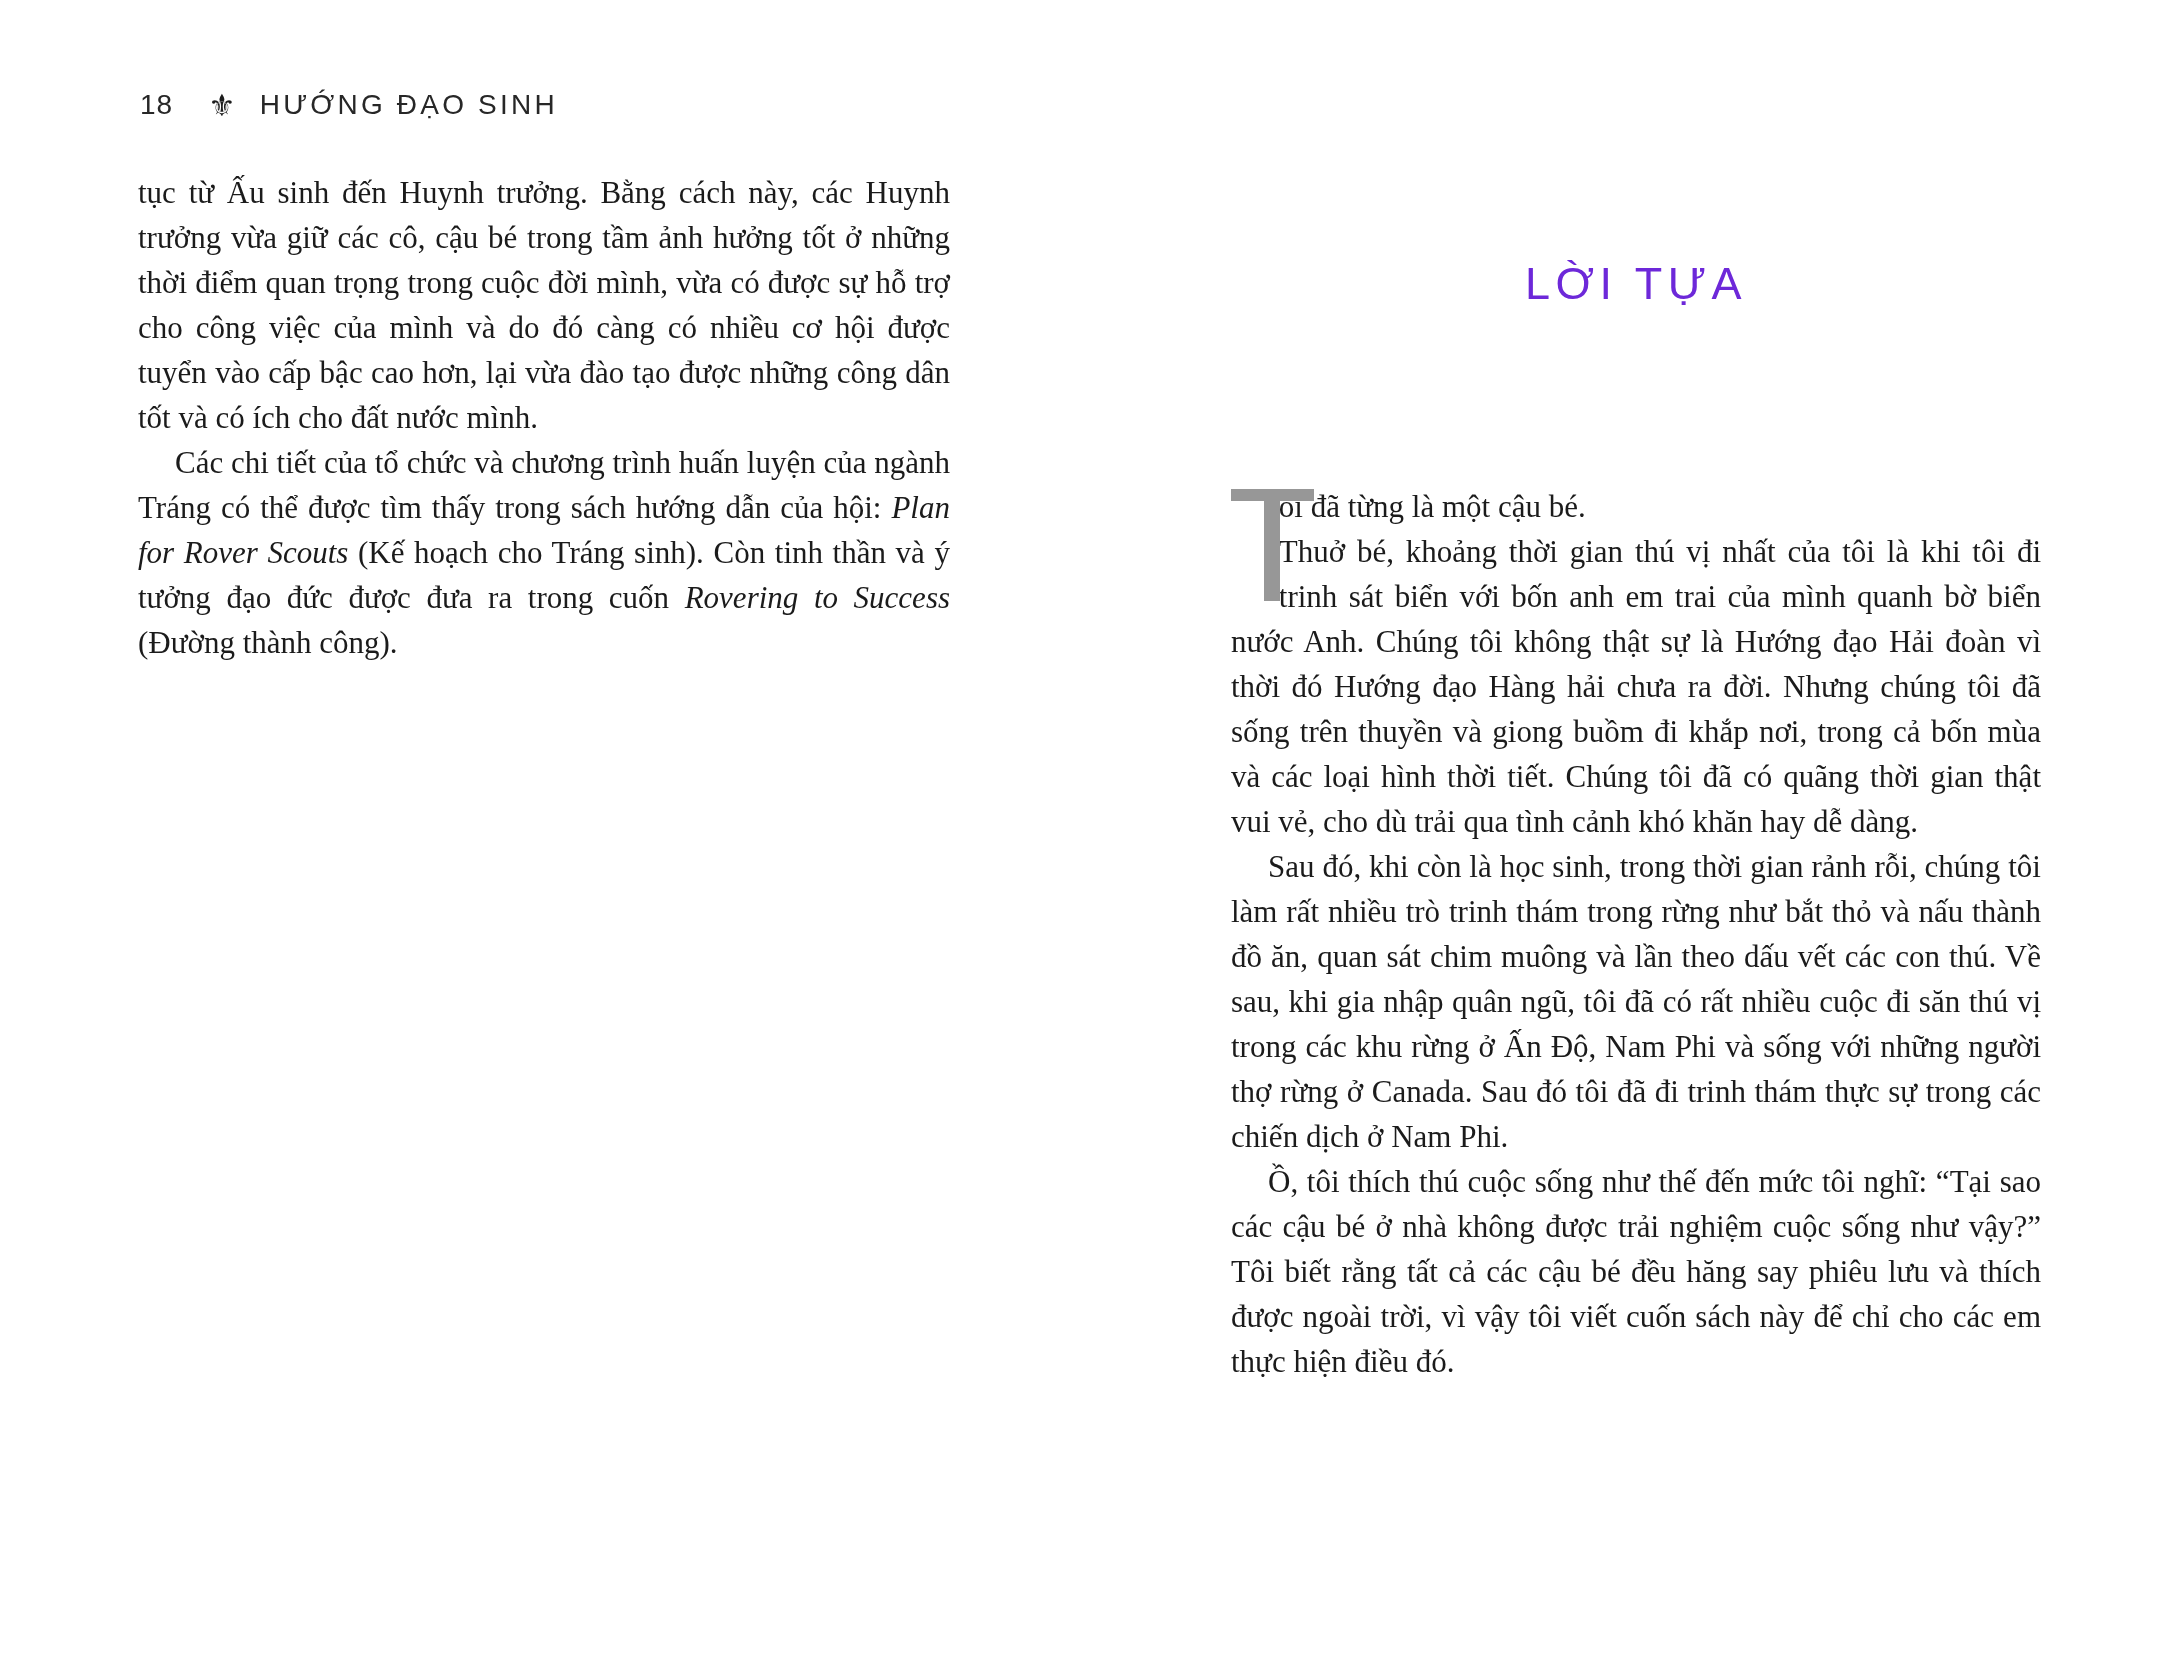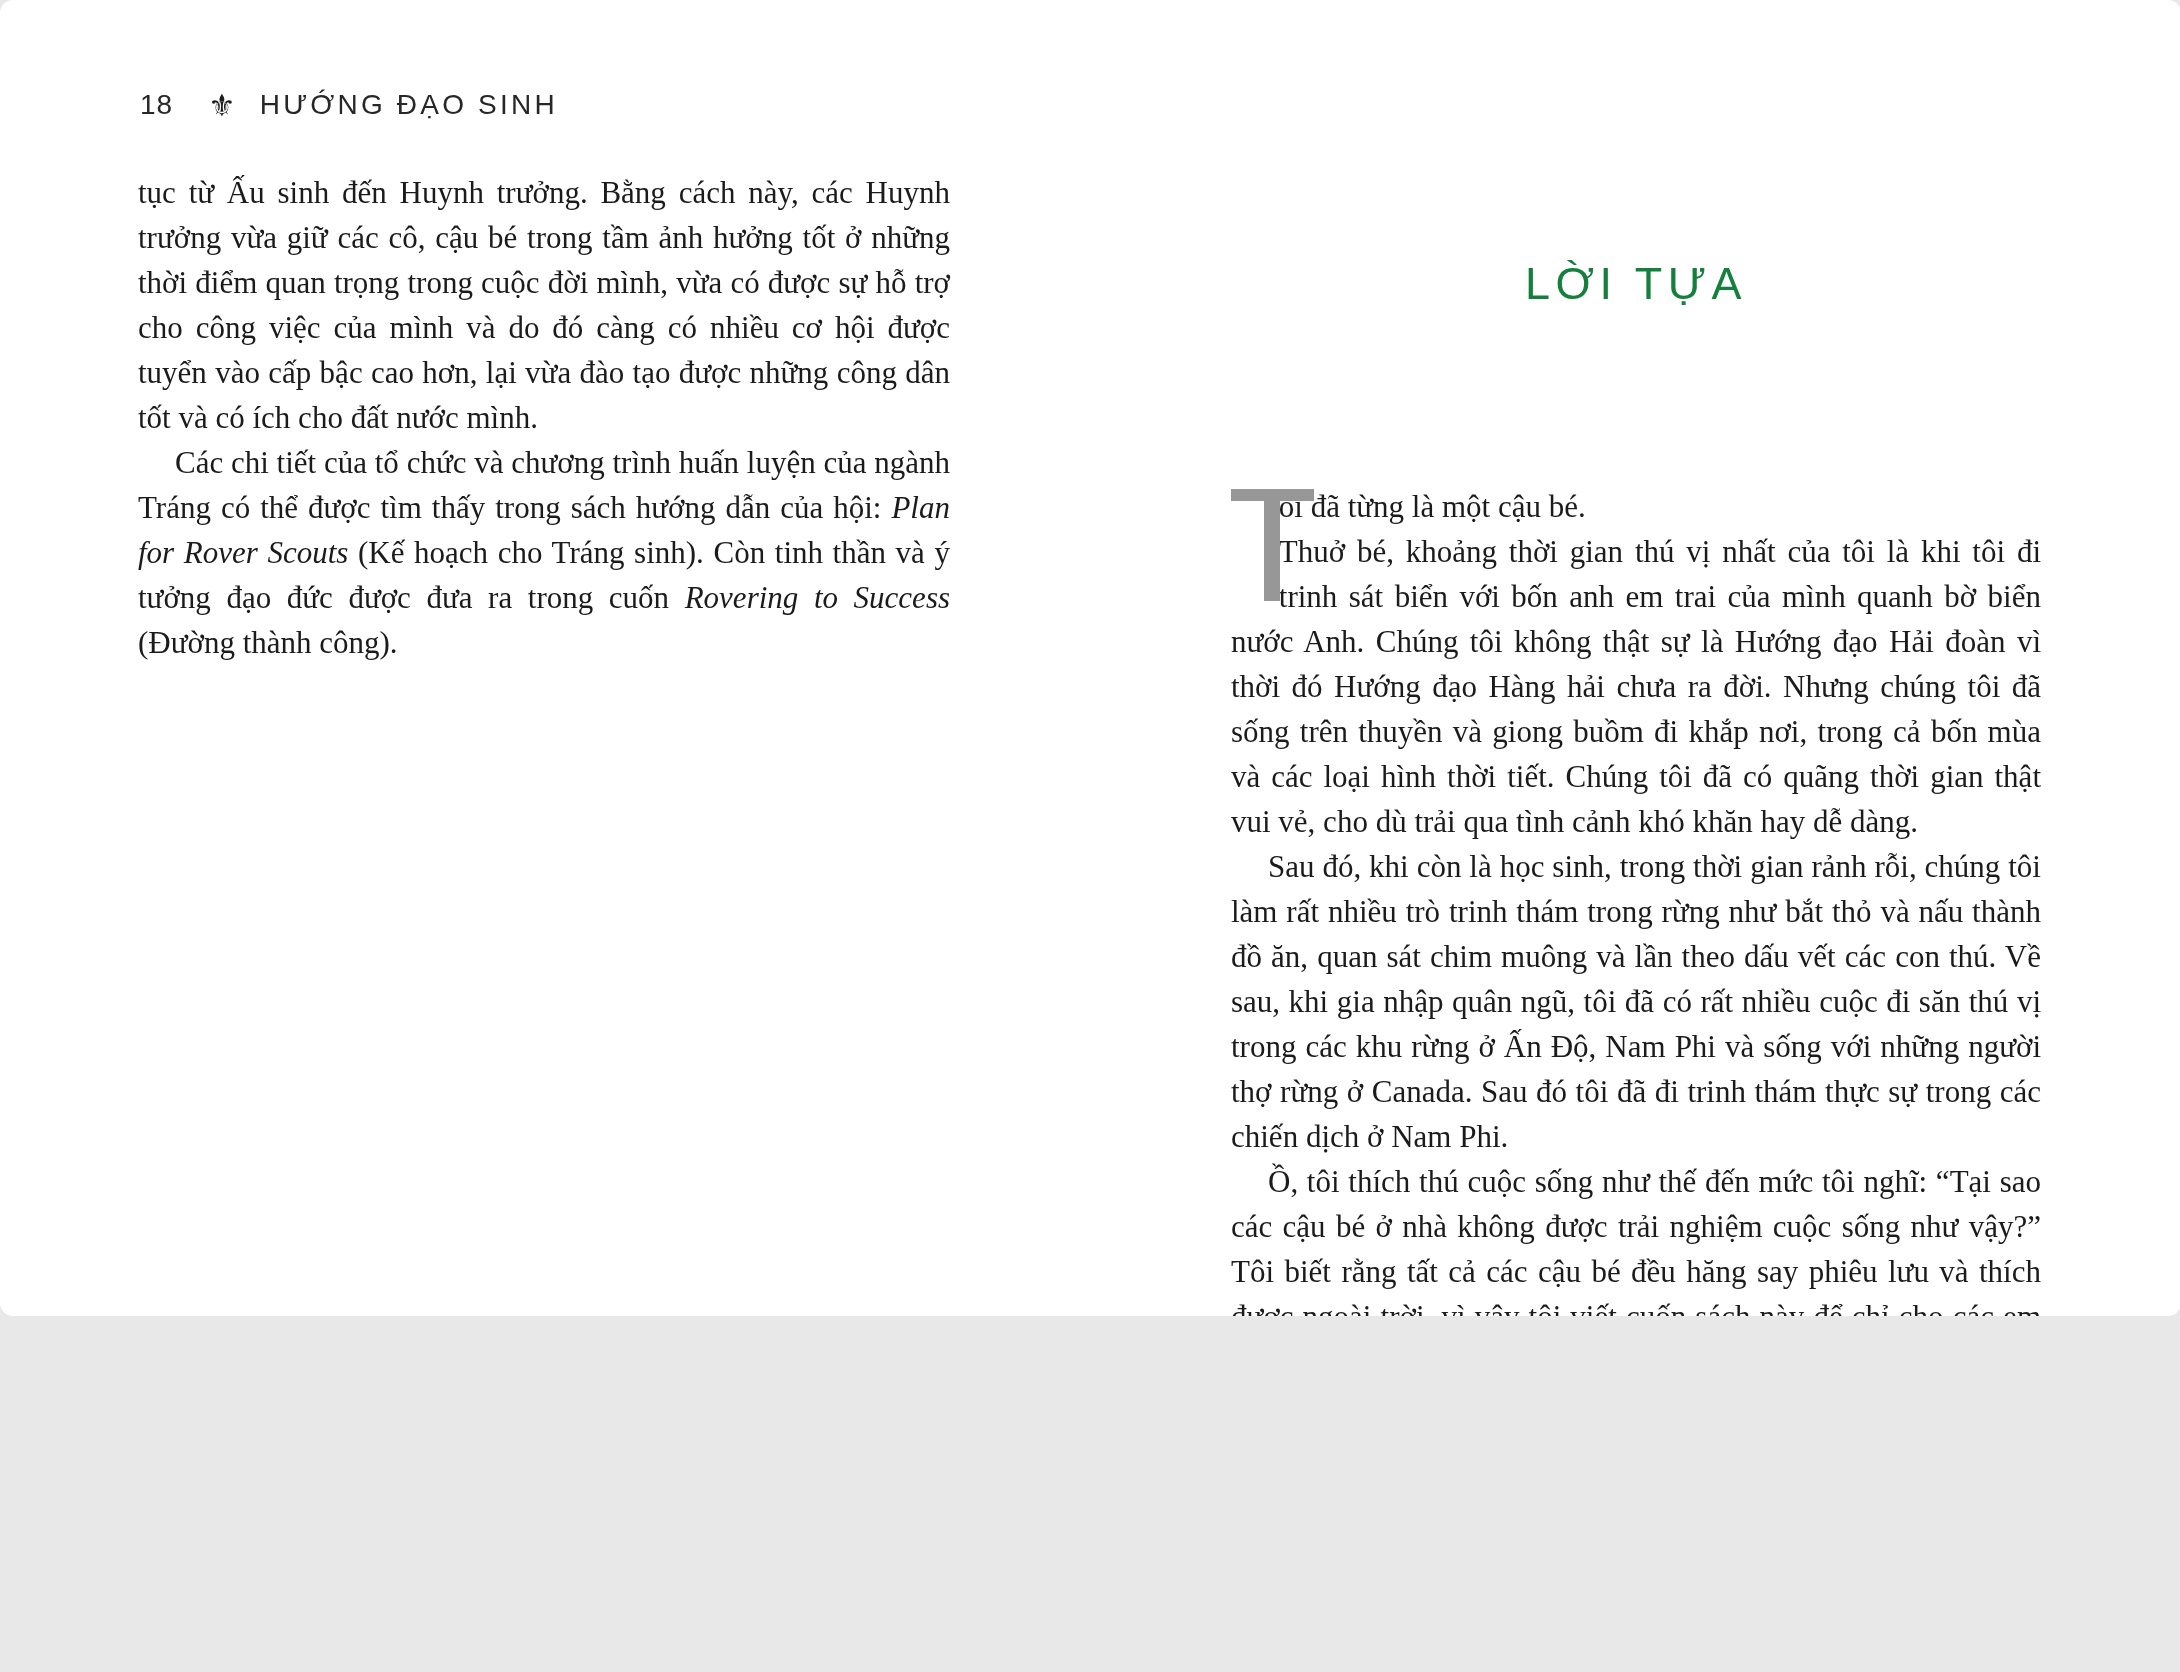--- a/index.html
+++ b/index.html
@@ -1,22 +1,21 @@
 <!DOCTYPE html>
 <html style="font-size:14.8px"><head>
 <meta charset="utf-8">
 <style>
   html,body{margin:0;padding:0;background:#e8e8e8;}
   .spread{
     position:relative;
-    width:2181px;height:1316px;
+    width:2181px;height:1672px;
     background:#ffffff;
     overflow:hidden;
     color:#1b1b1b;
-    border-radius:13px;
   }
   
   .page-header{
     position:absolute;left:140px;top:89px;
     display:flex;align-items:center;
     font-family:"Liberation Sans","DejaVu Sans",sans-serif;
     font-size:28px;letter-spacing:3.2px;font-weight:400;color:#272727;
   }
   .page-header .pagenum{letter-spacing:0.9px;}
   .page-header .fleur{
@@ -31,21 +30,21 @@
     text-align:justify;color:#1b1b1b;
   }
   .col p{margin:0;}
   .col p.indent{text-indent:37px;}
   .col-left{left:138px;top:170px;width:812px;}
   
   .col-right{left:1231px;top:261px;width:810px;}
   .chapter-title{
     font-family:"Liberation Sans","DejaVu Sans",sans-serif;
     font-size:45px;line-height:46px;letter-spacing:5.5px;
-    font-weight:400;color:#15803d;
+    font-weight:400;color:#6d28d9;
     text-align:center;margin:0;
   }
   .opening{margin-top:177px;}
   
   .dropcap{
     float:left;
     width:46px;height:118px;
     margin:4.6px 1.8px 0 0;
     position:relative;
   }

